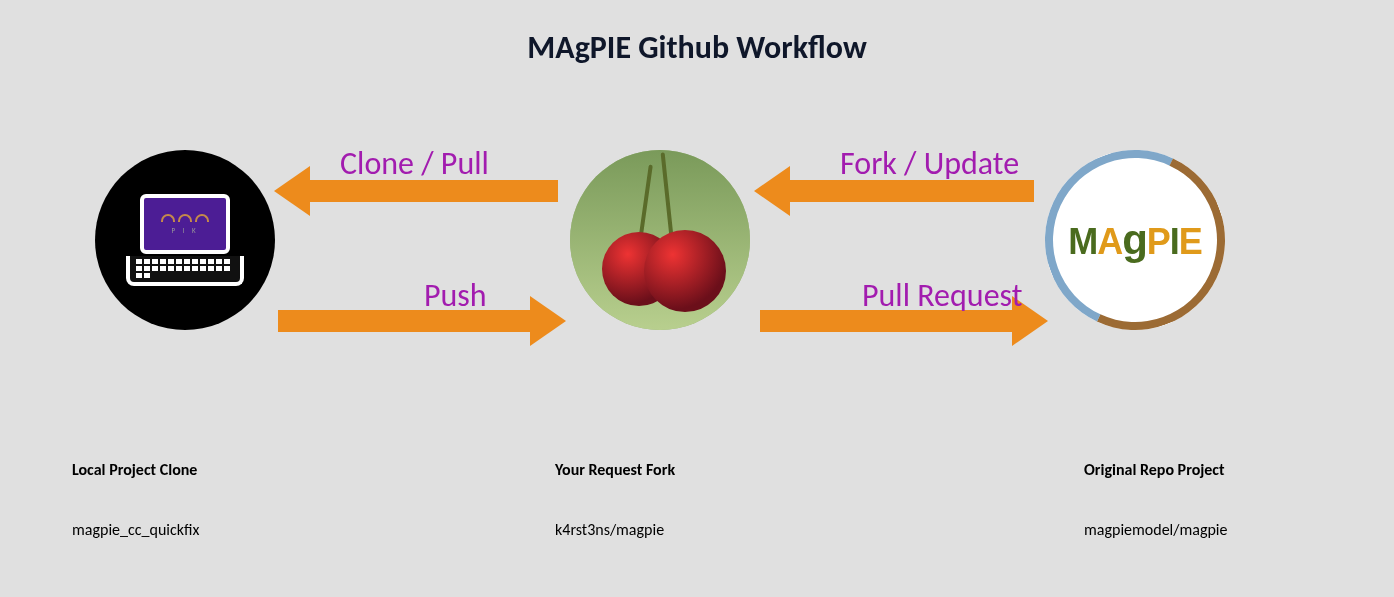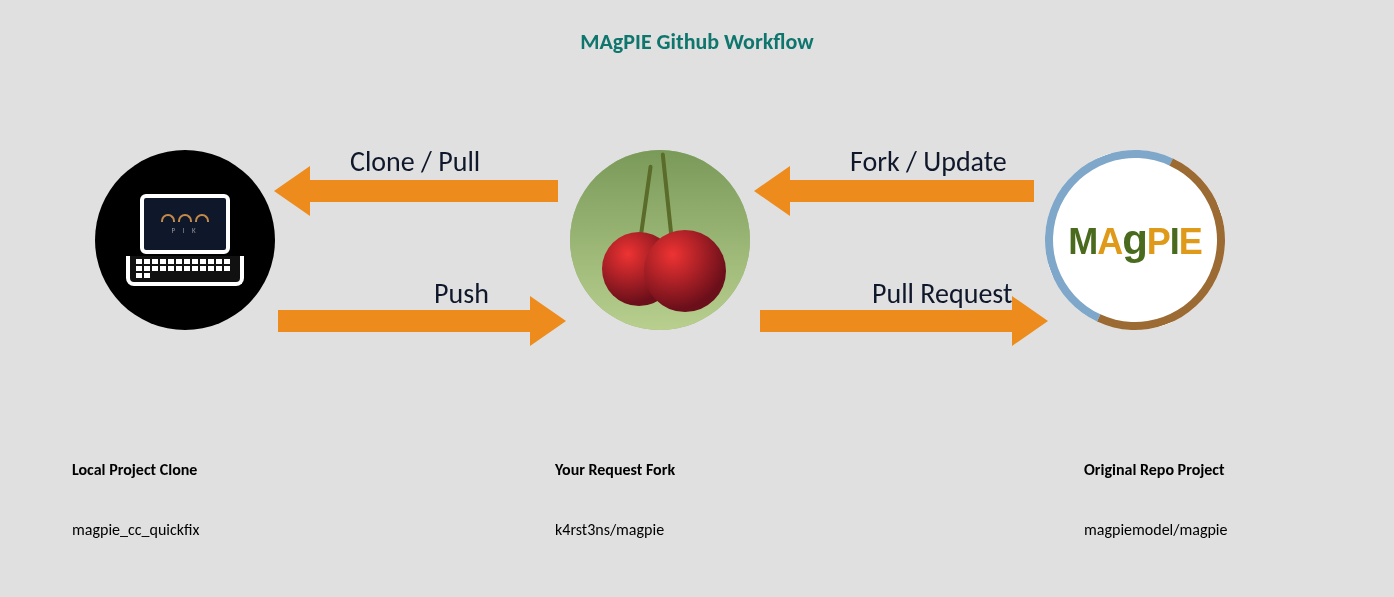--- a/index.html
+++ b/index.html
@@ -10,23 +10,23 @@
     height: 597px;
     position: relative;
     overflow: hidden;
   }
   .title {
     position: absolute;
     top: 28px;
     left: 0;
     width: 100%;
     text-align: center;
-    font-size: 22px;
+    font-size: 32px;
     font-weight: 700;
-    color: #0f766e;
+    color: #0f172a;
   }
   .node {
     position: absolute;
     width: 180px;
     height: 180px;
     border-radius: 50%;
     display: flex;
     align-items: center;
     justify-content: center;
   }
@@ -50,21 +50,21 @@
   .laptop {
     width: 110px;
     display: flex;
     flex-direction: column;
     align-items: center;
   }
   .laptop-screen {
     width: 90px; height: 60px;
     border: 4px solid #fff;
     border-radius: 6px;
-    background: #0f172a;
+    background: #4c1d95;
     display:flex; align-items:center; justify-content:center;
     flex-direction: column;
     gap:2px;
   }
   .pik-row { display:flex; gap:3px; }
   .pik-arch { width:14px; height:8px; border:2px solid #c58a4a; border-bottom:none; border-radius:10px 10px 0 0; }
   .pik-text { font-size:7px; letter-spacing:3px; color:#999; margin-top:2px; }
   .laptop-base {
     width: 118px; height: 30px;
     border: 4px solid #fff;
@@ -125,23 +125,22 @@
     border-right: 36px solid #ed8b1c;
     border-top: 25px solid transparent;
     border-bottom: 25px solid transparent;
   }
   .a-clone { top: 180px; left: 308px; width: 250px; }
   .a-push  { top: 310px; left: 278px; width: 254px; }
   .a-fork  { top: 180px; left: 788px; width: 246px; }
   .a-pr    { top: 310px; left: 760px; width: 254px; }
   .arrow-label {
     position:absolute;
-    font-size: 28px;
-    color: #0f172a;
-    margin-left: 10px;
+    font-size: 32px;
+    color: #a21caf;
   }
   .l-clone { top: 144px; left: 340px; }
   .l-push  { top: 276px; left: 424px; }
   .l-fork  { top: 144px; left: 840px; }
   .l-pr    { top: 276px; left: 862px; }
   
   .caption-row {
     position: absolute;
     left: 0;
     width: 100%;

